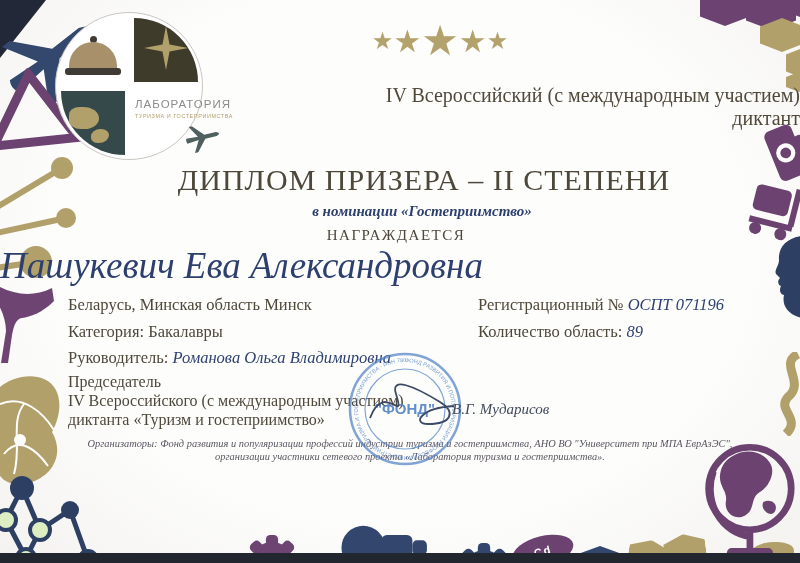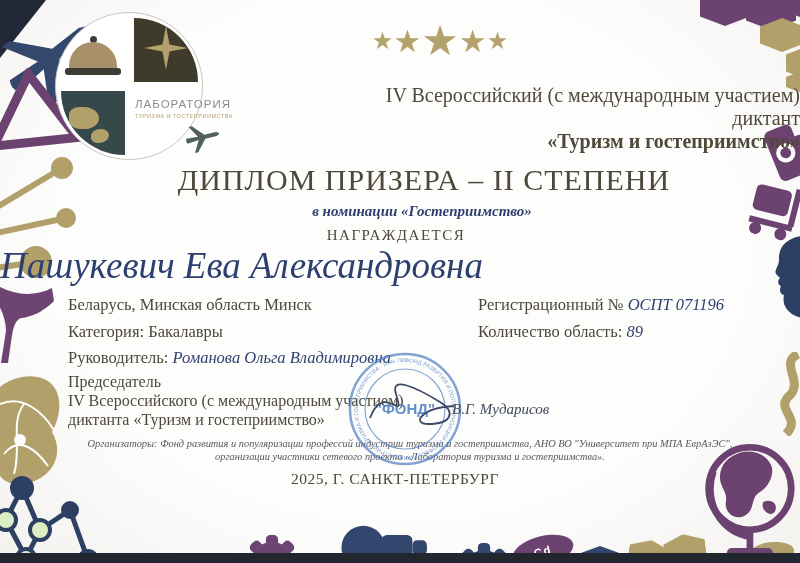--- a/index.html
+++ b/index.html
@@ -227,21 +227,20 @@
     </svg>
   </div>
 
   <div class="abs content stars">
     <span class="st1">★</span><span class="st2">★</span><span class="st3">★</span><span class="st4">★</span><span class="st5">★</span>
   </div>
 
   <div class="abs content title">
     <div>IV Всероссийский (с международным участием)</div>
     <div>диктант</div>
-    <div class="b">«Туризм и гостеприимство»</div>
   </div>
 
   <div class="abs content diploma">ДИПЛОМ ПРИЗЕРА – II СТЕПЕНИ</div>
   <div class="abs content nomination">в номинации «Гостеприимство»</div>
   <div class="abs content awarded">НАГРАЖДАЕТСЯ</div>
   <div class="abs content recipient">Пашукевич Ева Александровна</div>
 
   <div class="abs content dl">
     <div>Беларусь, Минская область Минск</div>
     <div>Категория: Бакалавры</div>
@@ -284,16 +283,15 @@
     <path d="M8,40 C22,2 44,48 34,16 C28,-2 52,8 78,24 C94,34 90,46 66,46 C50,46 58,30 92,28" fill="none" stroke="#3c4a66" stroke-width="1.8"></path>
   </svg>
 
   <div class="abs content signer">В.Г. Мударисов</div>
 
   <div class="abs content organizers">
     <div>Организаторы: Фонд развития и популяризации профессий индустрии туризма и гостеприимства, АНО ВО "Университет при МПА ЕврАзЭС",</div>
     <div>организации участники сетевого проекта «Лаборатория туризма и гостеприимства».</div>
   </div>
 
-  <div class="abs content yearcity">2025, Г. САНКТ-ПЕТЕРБУРГ</div>
 
   <div class="abs bottom-bar"></div>
 </div>
 
 </body></html>

